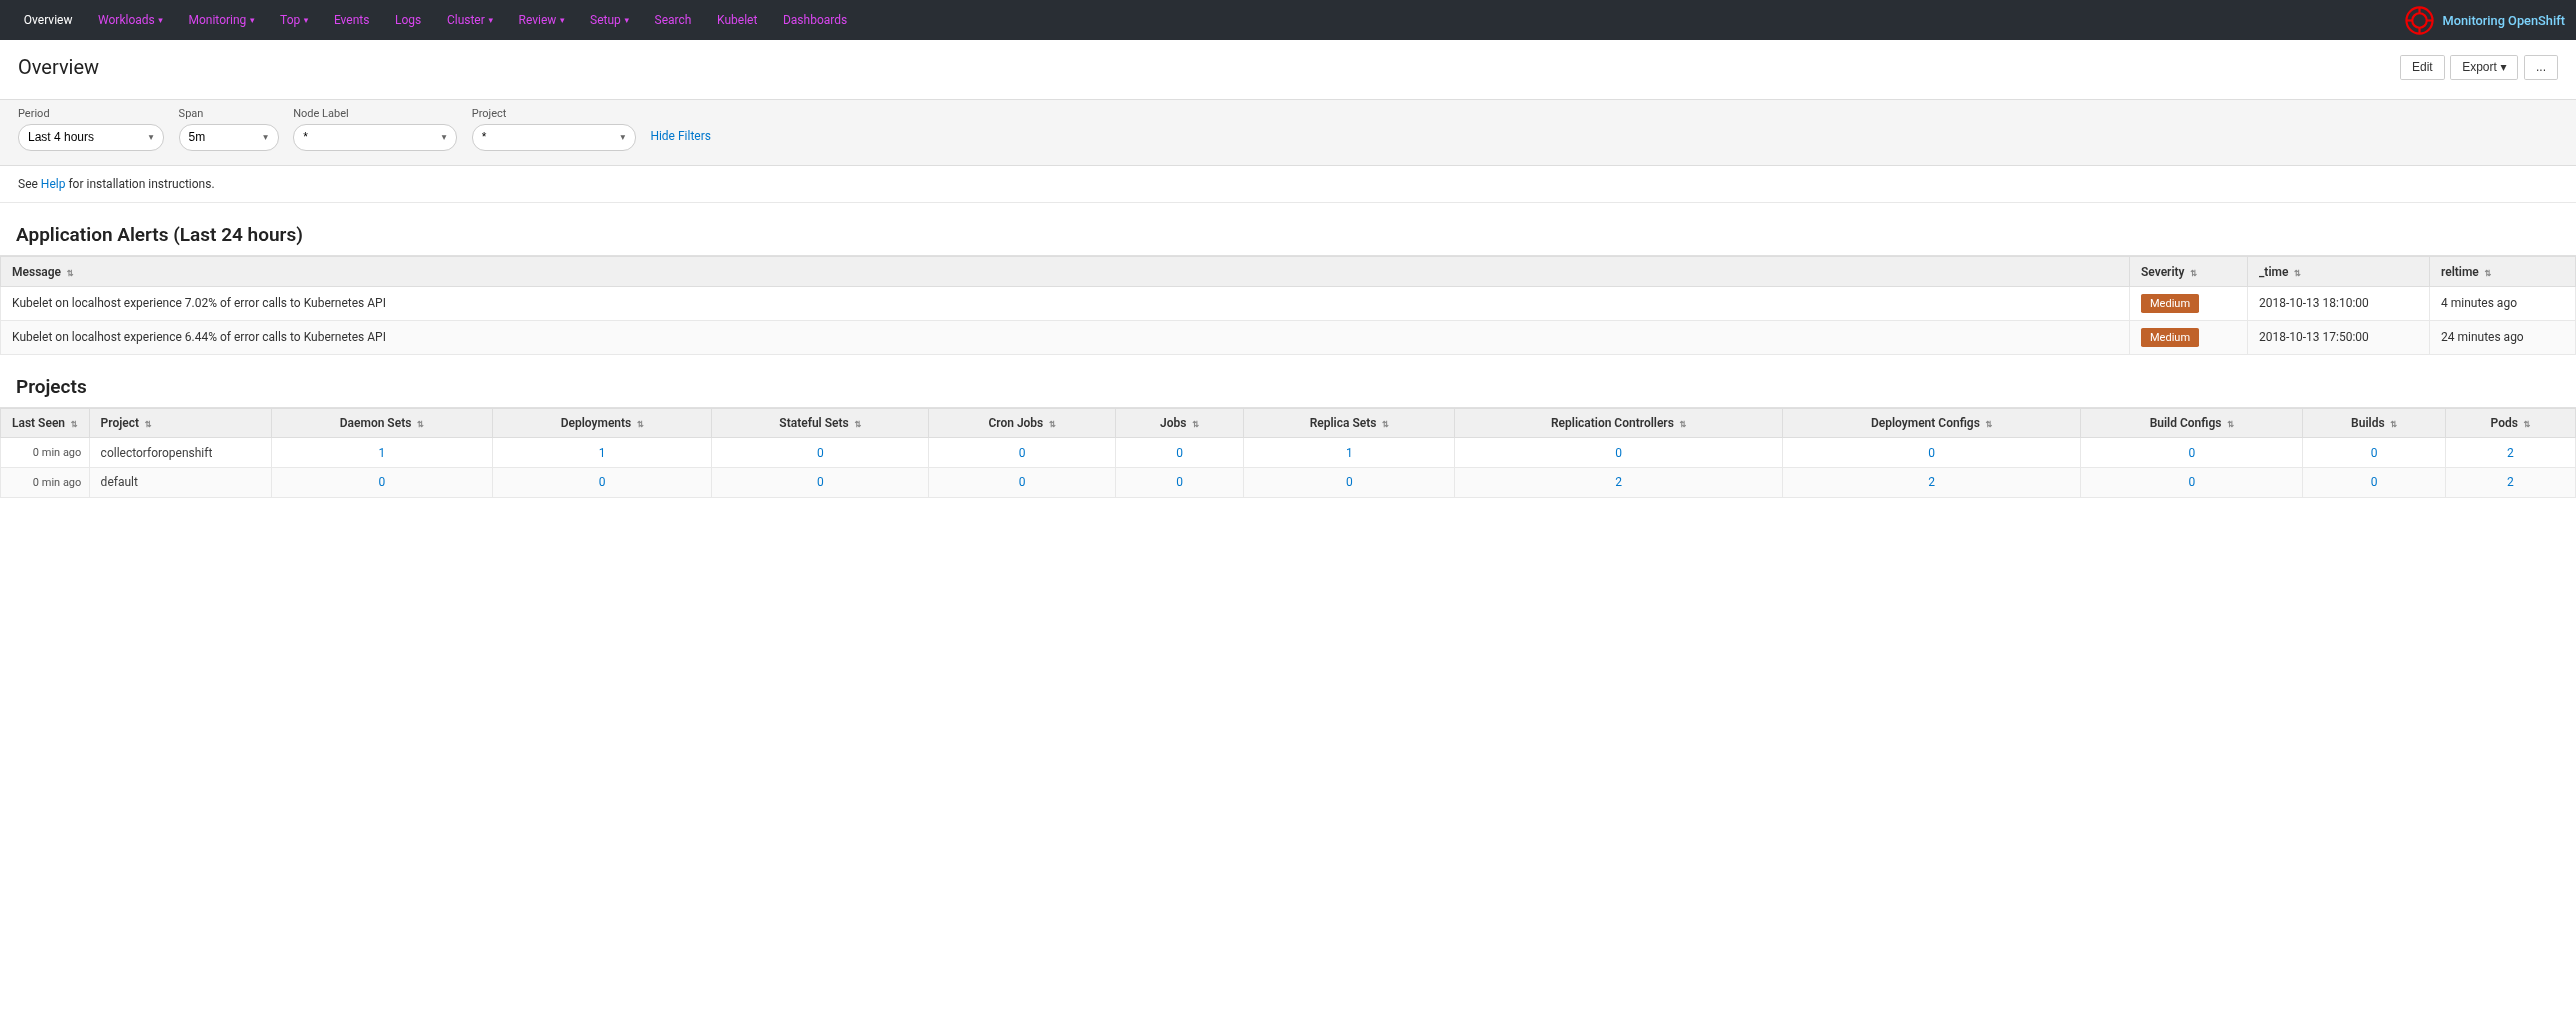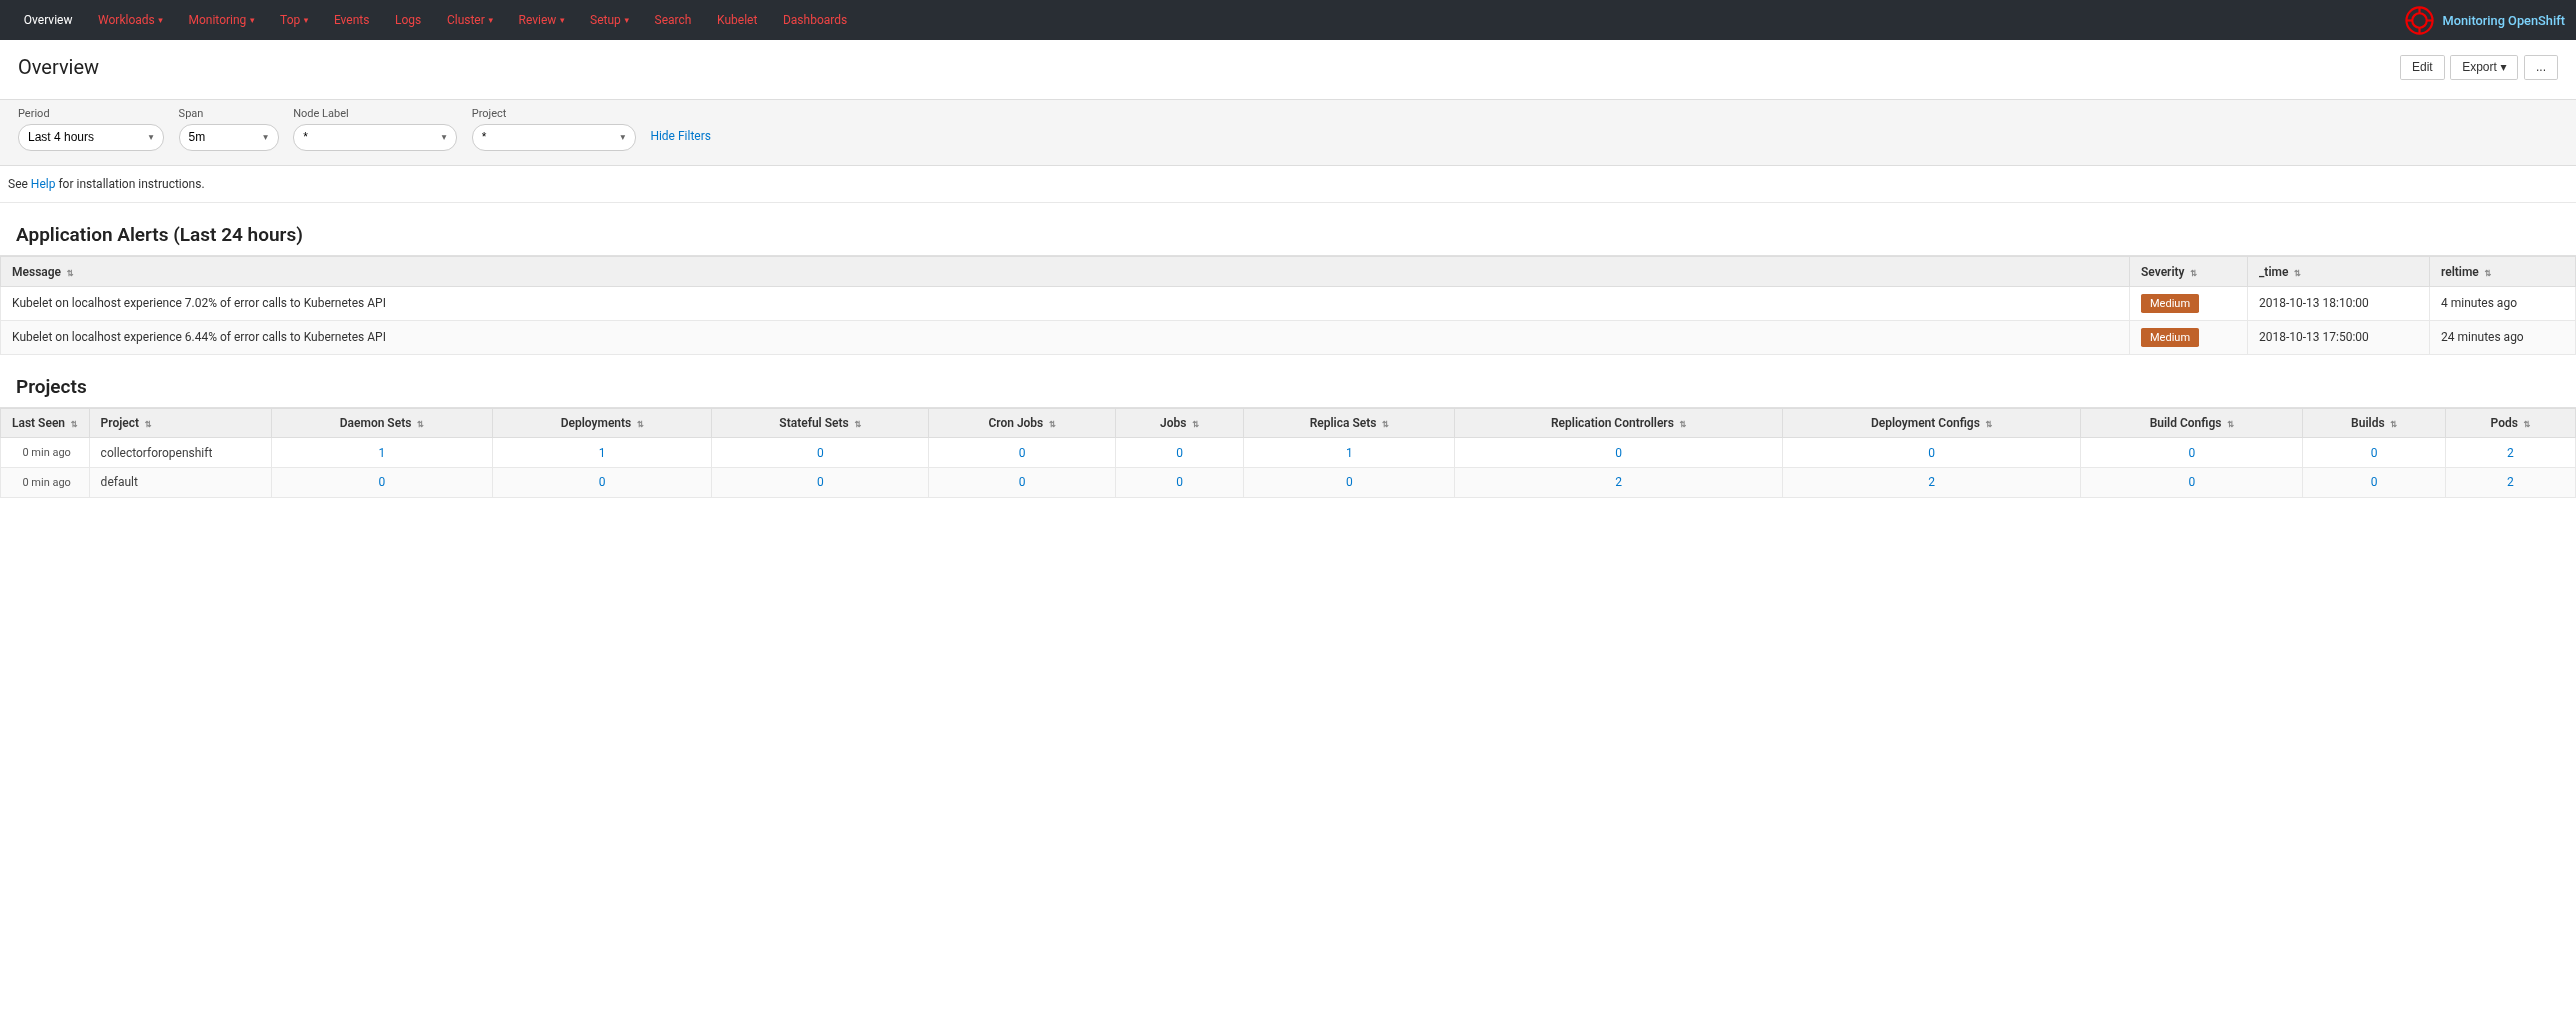--- a/index.html
+++ b/index.html
@@ -9,21 +9,21 @@
     .navbar {
       background: #292e34;
       color: #ccc;
       display: flex;
       align-items: center;
       height: 40px;
       padding: 0 11px;
       gap: 0;
     }
     .nav-item {
-      color: #ef4444;
+      color: #d946ef;
       padding: 0 12.8px;
       height: 40px;
       display: flex;
       align-items: center;
       cursor: pointer;
       font-size: 12px;
       white-space: nowrap;
       gap: 3.6px;
     }
     .nav-item.active { color: #fff; }
@@ -107,21 +107,21 @@
     .hide-filters-link {
       color: #0077cc;
       cursor: pointer;
       font-size: 12px;
       margin-bottom: 7.3px;
       text-decoration: none;
     }
 
     
     .help-bar {
-      padding: 11px 8px;
+      padding: 11px 18px;
       background: #fff;
       border-bottom: 0.9px solid #e8e8e8;
       font-size: 12px;
       color: #333;
     }
     .help-link { color: #0077cc; text-decoration: none; cursor: pointer; }
 
     
     .section { background: #fff; margin-top: 11px; }
     .section-title {
@@ -164,21 +164,21 @@
       font-size: 11px;
       display: inline-block;
     }
 
     
     .link { color: #404040; text-decoration: none; cursor: pointer; }
 
     
     .projects-table th { text-align: center; margin-top: 17px; }
     .projects-table td { text-align: center; }
-    .projects-table td:nth-child(1) { padding-right: 7.3px; }
+    .projects-table td:nth-child(1) { text-align: right; padding-right: 7.3px; }
     .projects-table td:nth-child(2) { text-align: left; }
 
     .full-width { background: #fff; }
   </style>
 </head>
 <body>
 
 <nav class="navbar">
   <div class="nav-item active">
     <span>Overview</span>

